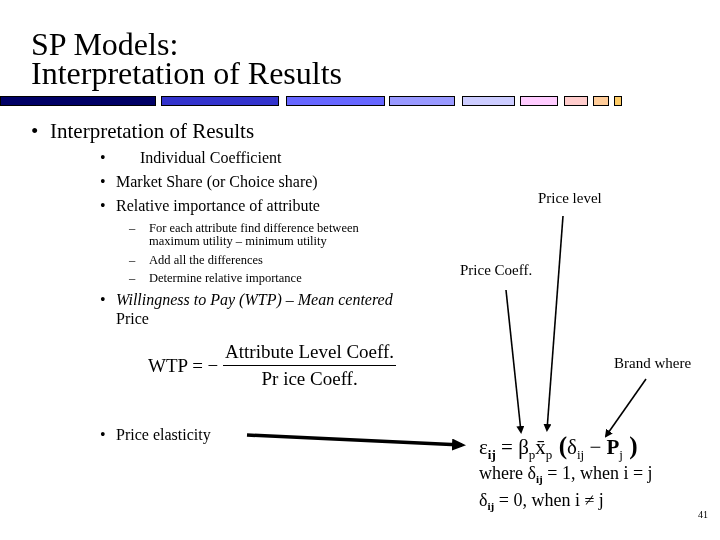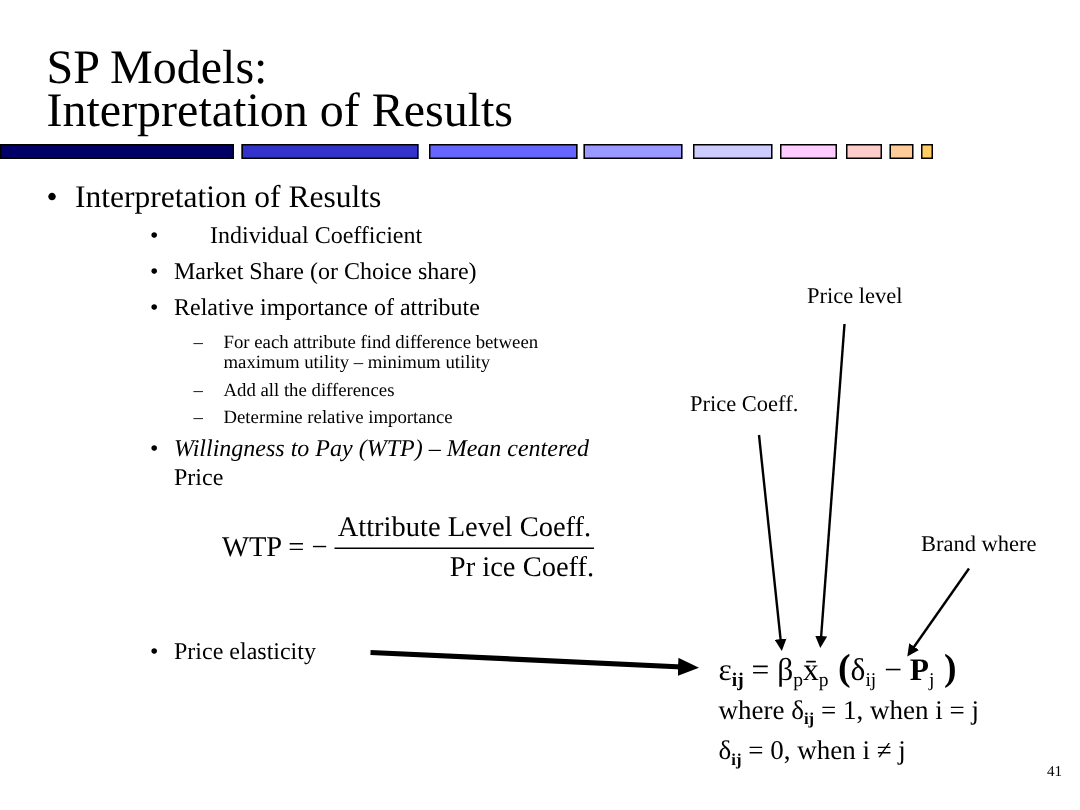--- a/index.html
+++ b/index.html
@@ -8,21 +8,21 @@
     .abs { position: absolute; white-space: nowrap; }
     #subtitle { left: 31px; top: 26px; font-size: 32px; }
     #title { left: 31px; top: 55px; font-size: 32px; }
     .bar { position: absolute; top: 96px; height: 10px; border: 1px solid #000; box-sizing: border-box; }
     .l1 { font-size: 21px; }
     .l2 { font-size: 16px; }
     .l3 { font-size: 12.5px; line-height: 13px; }
     .bullet { display: inline-block; }
     .math { font-family: "Liberation Serif", "DejaVu Serif", serif; }
     sub { font-size: 62%; vertical-align: -0.35em; }
-    .frac { display: inline-block; text-align: right; vertical-align: middle; }
+    .frac { display: inline-block; text-align: center; vertical-align: middle; }
     .frac .num { display: block; border-bottom: 1px solid #000; padding: 0 2px 2px 2px; }
     .frac .den { display: block; padding-top: 2px; }
     svg#arrows { position: absolute; left: 0; top: 0; }
   </style>
 </head>
 <body>
 
 <div class="abs" id="subtitle">SP Models:</div>
 <div class="abs" id="title">Interpretation of Results</div>
 

